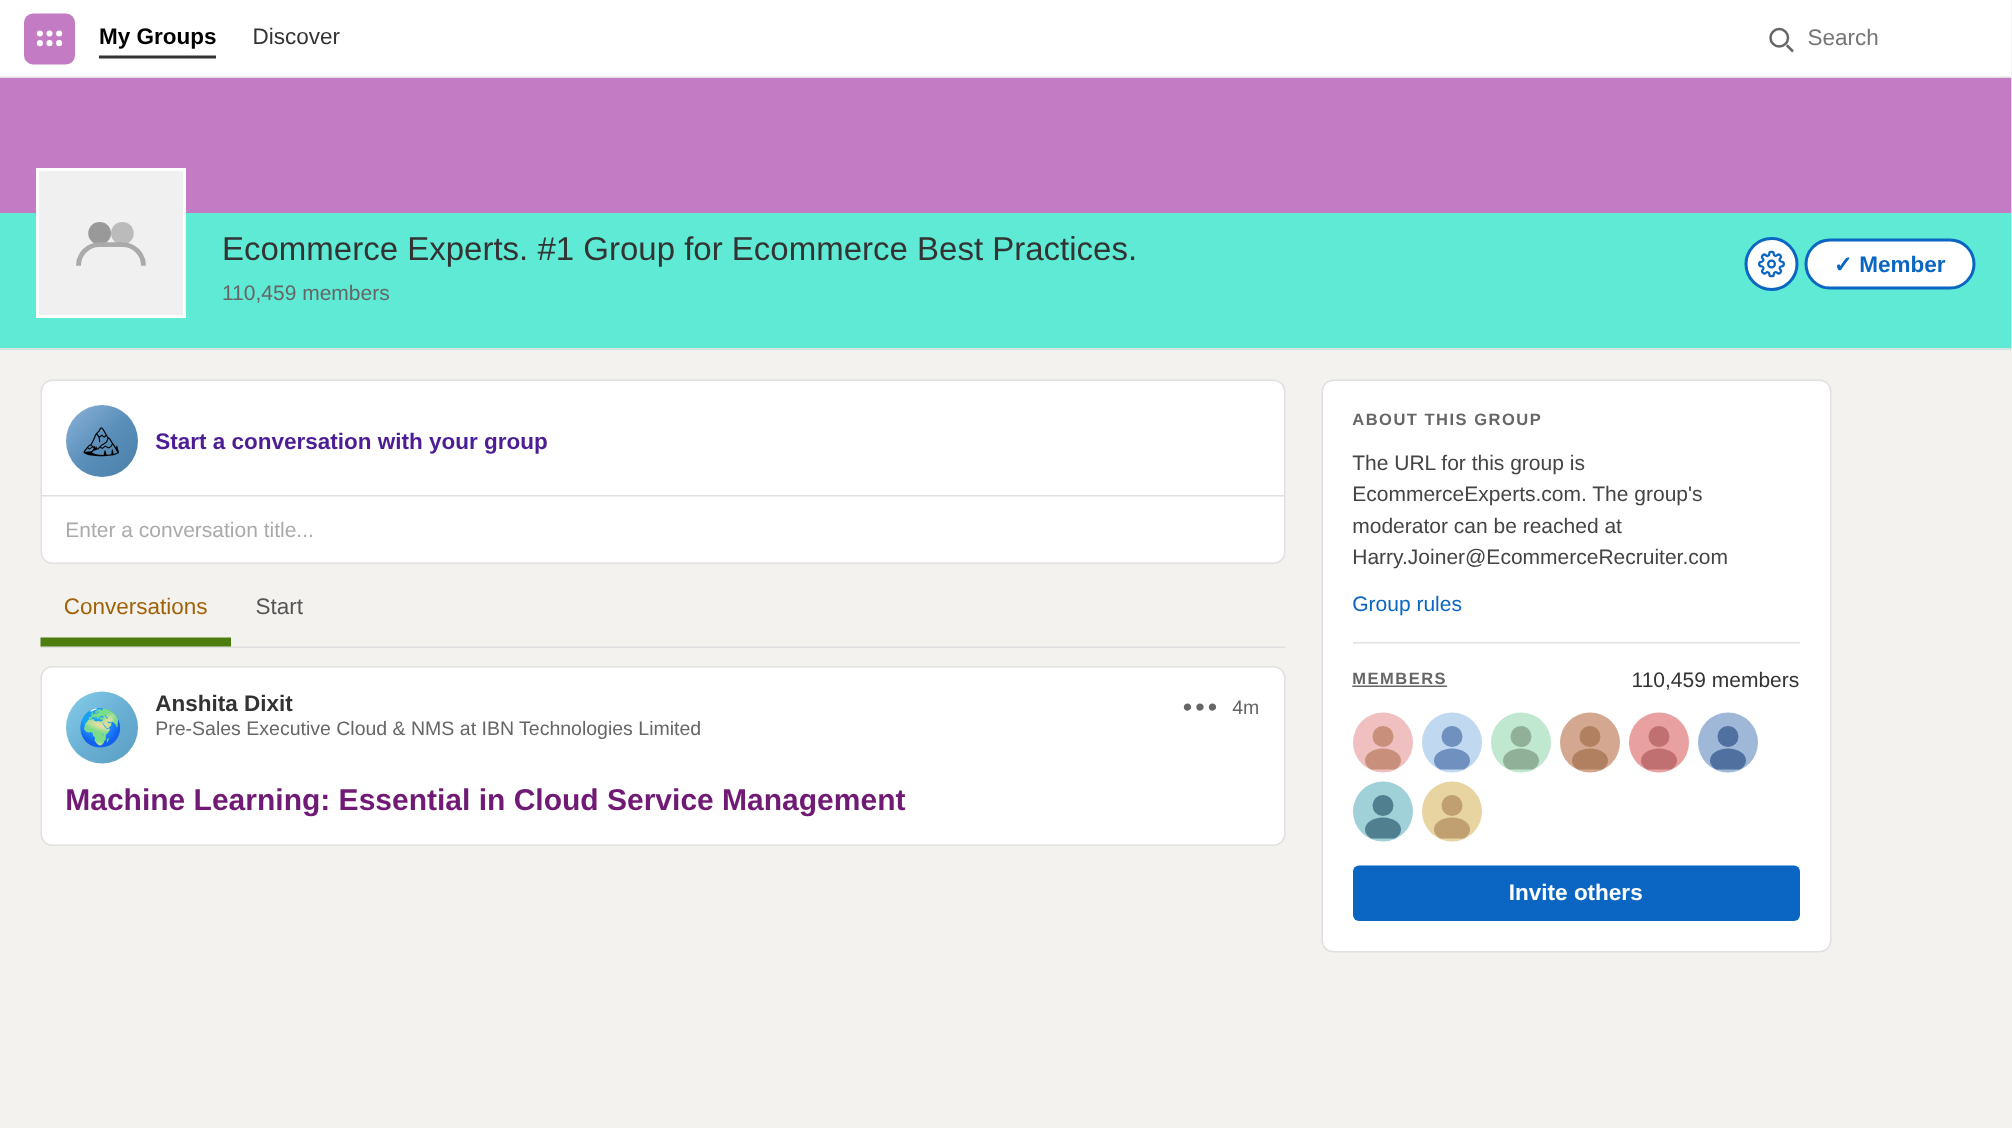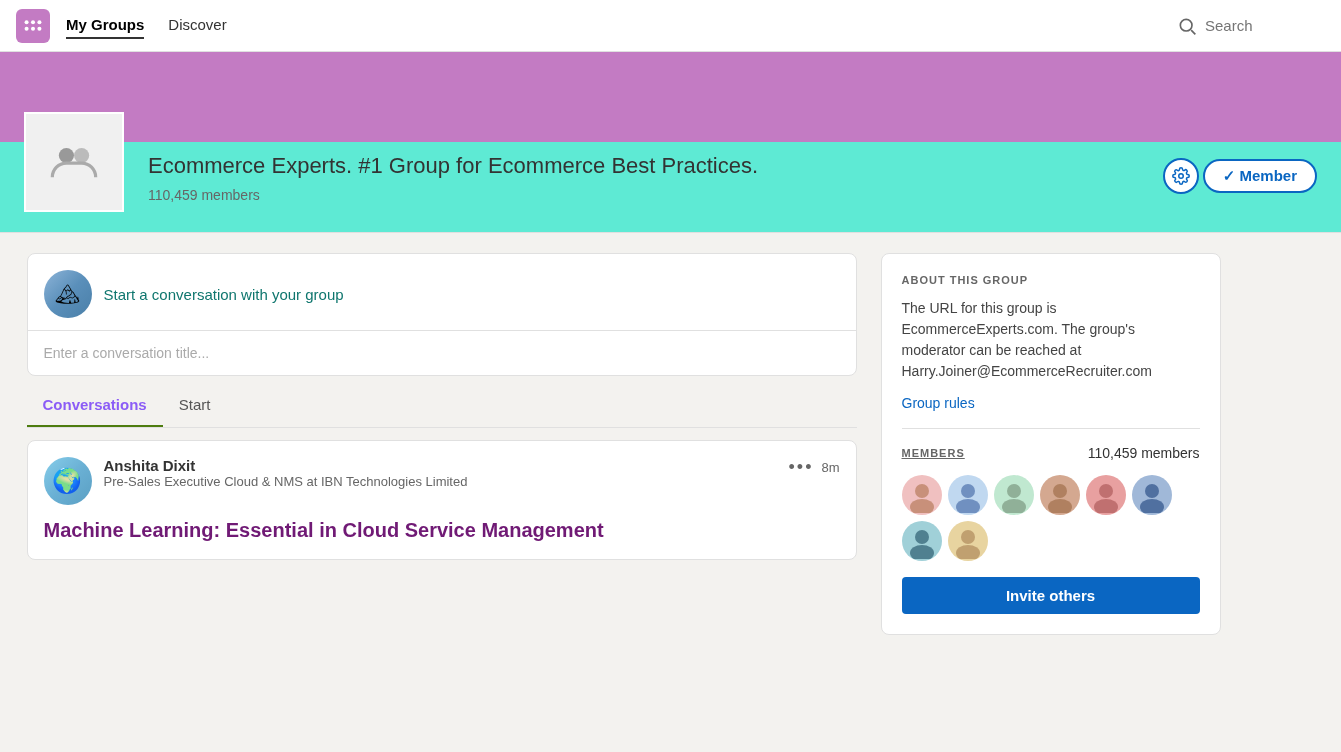--- a/index.html
+++ b/index.html
@@ -118,41 +118,41 @@
       padding: 16px 16px 12px;
       border-bottom: 1px solid #e0e0e0;
     }
     .user-avatar-circle {
       width: 48px; height: 48px;
       border-radius: 50%;
       background: linear-gradient(135deg, #8db4d8 0%, #5a8fba 50%, #4a7fa8 100%);
       display: flex; align-items: center; justify-content: center;
       font-size: 20px;
     }
-    .start-conv-text { font-size: 15px; color: #0f766e; }
+    .start-conv-text { font-size: 15px; color: #4c1d95; font-weight: bold; }
     .conv-title-input {
       padding: 14px 16px;
       font-size: 14px; color: #aaa;
     }
 
     
     .tabs {
       display: flex;
       border-bottom: 1px solid #e0e0e0;
       margin-bottom: 12px;
       background: #f3f2ef;
     }
     .tab {
       padding: 12px 16px;
       font-size: 15px;
       cursor: pointer;
       color: #555;
       border-bottom: 2px solid transparent;
     }
-    .tab.active { color: #8b5cf6; border-bottom: 2px solid #4d7c0f; font-weight: 700; }
+    .tab.active { color: #a16207; border-bottom: 6px solid #4d7c0f; font-weight: 400; }
 
     
     .post-card {
       background: #fff;
       border: 1px solid #e0e0e0;
       border-radius: 8px;
       padding: 16px;
     }
     .post-header {
       display: flex; align-items: flex-start; gap: 12px; margin-bottom: 12px;
@@ -317,21 +317,21 @@
 
     <div class="post-card">
       <div class="post-header">
         <div class="post-avatar">🌍</div>
         <div class="post-meta">
           <div class="post-author">Anshita Dixit</div>
           <div class="post-subtitle">Pre-Sales Executive Cloud &amp; NMS at IBN Technologies Limited</div>
         </div>
         <div class="post-actions">
           <span class="dots-btn">•••</span>
-          <span class="post-time">8m</span>
+          <span class="post-time">4m</span>
         </div>
       </div>
       <div class="post-title">Machine Learning: Essential in Cloud Service Management</div>
     </div>
 
   </div>
 
   <div class="right-col">
     <div class="right-card">
 

